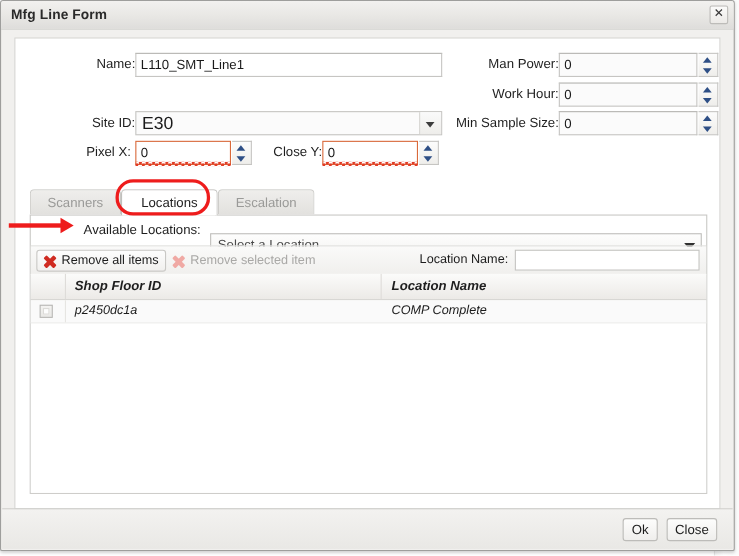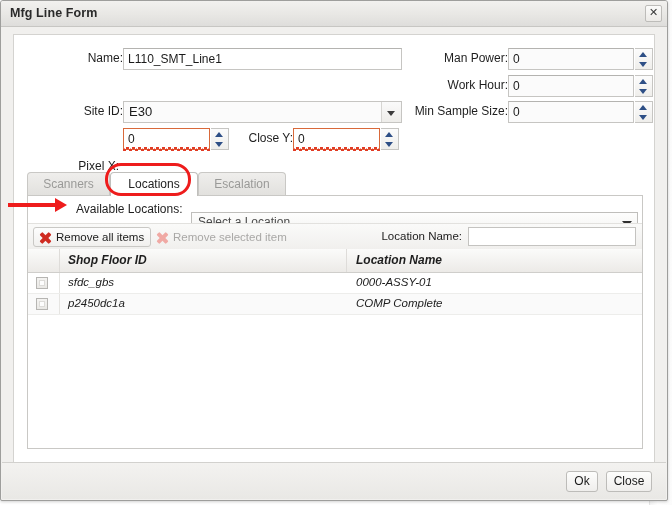--- a/index.html
+++ b/index.html
@@ -96,21 +96,21 @@
   .txt.filled { background:#ffffff; }
 
   .combo {
     position: absolute; top: 0; height: 22px;
     box-sizing: border-box;
     border: 1px solid #c6c5c2;
     background: #fbfbfb;
   }
   .combo .val {
     position: absolute; left: 5px; top: 2px;
-    font-size: 13px; color: #1a1a1a;
+    font-size: 16px; color: #1a1a1a;
   }
   .combo .arrow {
     position: absolute; right: 0; top: 0; bottom: 0; width: 19px;
     background: linear-gradient(to bottom,#fafafa,#eeedea);
     border-left: 1px solid #d6d5d2;
     cursor: pointer;
   }
   .combo .arrow::after {
     content: "";
     position: absolute; left: 5px; top: 9px;
@@ -371,21 +371,21 @@
 
       <div class="field-row" style="left:0; top:66px; width:388px;">
         <div class="fld-label" style="right:279px;">Site ID:</div>
         <div class="combo" style="left:109px; width:279px;">
           <div class="val">E30</div>
           <div class="arrow"></div>
         </div>
       </div>
 
       <div class="field-row" style="left:0; top:93px; width:215px;">
-        <div class="fld-label" style="right:110px;margin-top:28px;">Pixel X:</div>
+        <div class="fld-label" style="right:110px;">Pixel X:</div>
         <div class="spin-wrap" style="left:109px; width:106px;">
           <input class="txt error" value="0" style="">
           <div class="squiggle" style="width:87px; bottom:-1px;"></div>
           <div class="spin-btns">
             <div class="sb up"></div>
             <div class="sb dn"></div>
           </div>
         </div>
       </div>
 
@@ -471,28 +471,20 @@
       </div>
 
       <div class="grid">
         <div class="grid-head">
           <div class="hsep" style="left:31px;"></div>
           <div class="hcell" style="left:40px;">Shop Floor ID</div>
           <div class="hsep" style="left:318px;"></div>
           <div class="hcell" style="left:328px;">Location Name</div>
         </div>
 
-        <div class="grow">
-          <div class="rowsep"></div>
-          <div class="gcb">
-              <i></i>
-            </div>
-          <div class="gcell" style="left:40px;">sfdc_gbs</div>
-          <div class="gcell" style="left:328px;">0000-ASSY-01</div>
-        </div>
 
         <div class="grow alt">
           <div class="rowsep"></div>
           <div class="gcb">
               <i></i>
             </div>
           <div class="gcell" style="left:40px;">p2450dc1a</div>
           <div class="gcell" style="left:328px;">COMP Complete</div>
         </div>
       </div>

